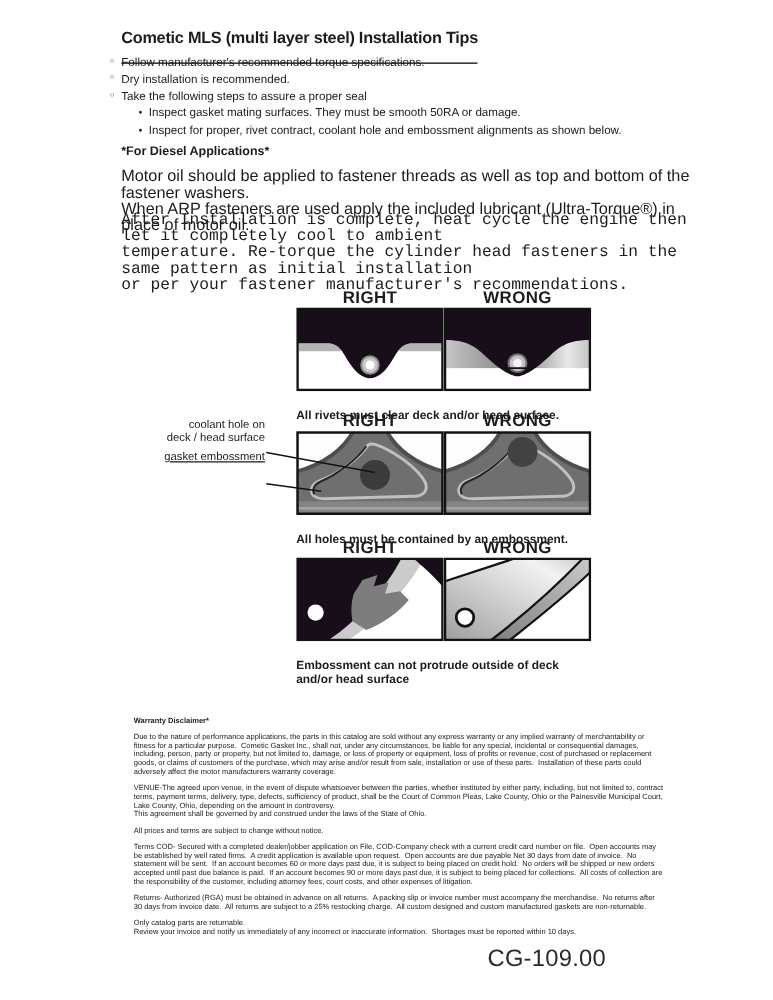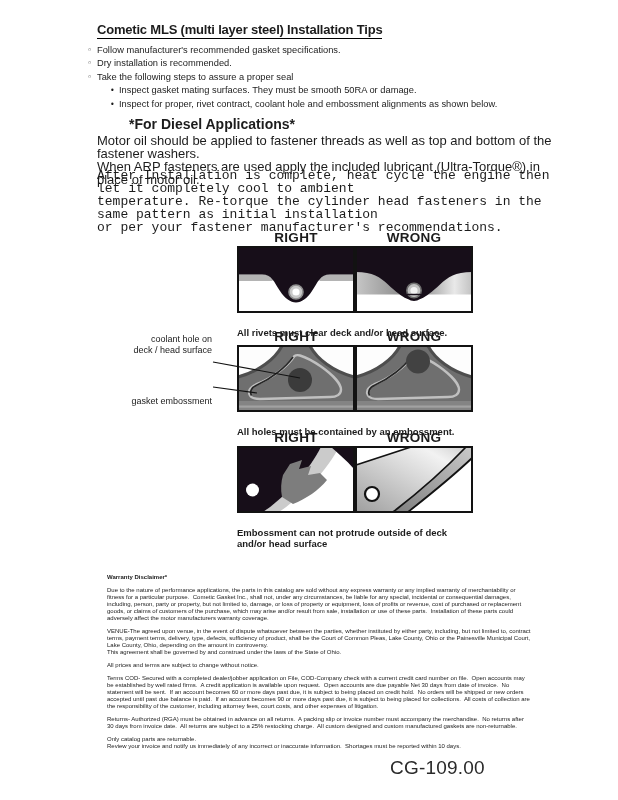--- a/index.html
+++ b/index.html
@@ -4,52 +4,52 @@
 <style>
   html,body{margin:0;padding:0;background:#e8e8e8;}
   #page{
     position:relative;width:618px;height:800px;background:#ffffff;
     font-family:"Liberation Sans","DejaVu Sans",sans-serif;color:#1c1c1c;
     overflow:hidden;margin:0 auto;
   }
   .abs{position:absolute;}
   .title{
     left:97px;top:22px;font-size:13px;font-weight:700;letter-spacing:-0.2px;
-    border-bottom:1.5px solid #000;padding-bottom:1px;display:inline-block;
+    border-bottom:1.5px solid #000;padding-bottom:13px;display:inline-block;
   }
   .bullets{left:87px;top:44px;font-size:9.3px;width:470px;}
   .bullet{display:flex;align-items:flex-start;line-height:13.4px;}
   .bullet .bm{
     width:10px;flex:0 0 10px;font-family:"DejaVu Sans",sans-serif;
     font-size:9px;line-height:13.4px;
   }
   .bullet.sub{margin-left:23px;}
   .bullet.sub .bm{font-size:8px;width:9px;flex:0 0 9px;}
-  .diesel-h{left:97px;top:116px;font-size:14px;font-weight:700;margin-left:32px;}
+  .diesel-h{left:97px;top:116px;font-size:10px;font-weight:700;}
   .para{left:97px;font-size:13px;line-height:13px;white-space:pre-wrap;width:460px;}
   .p1{top:134px;}
   .p2{top:169px;font-family:Liberation Mono, monospace;}
   .p3{top:215px;}
   .diag-row{left:237px;display:flex;gap:0;flex-wrap:wrap;width:250px;}
   .r1{top:231px;} .r2{top:330px;} .r3{top:431px;}
   .diag-col{width:118px;}
   .diag-label{
     text-align:center;font-size:13.5px;font-weight:700;letter-spacing:0.3px;
     height:14px;line-height:14px;margin-bottom:1px;
   }
   .diag-box{display:block;width:118px;height:67px;}
   .diag-caption{
     font-size:9.5px;font-weight:700;margin-top:14px;white-space:pre-wrap;width:250px;
   }
   .anno{
     font-size:9px;line-height:10.5px;text-align:right;width:102px;left:110px;
     white-space:pre-wrap;
   }
   .anno1{top:334px;}
-  .anno2{top:396px;}
+  .anno2{top:360px;text-decoration:underline;}
   .anno-lines{left:212px;top:343px;}
   .legal{left:107px;top:574px;width:424px;font-size:6px;line-height:7px;color:#222;}
   .legal .lh{font-weight:700;margin-bottom:6px;}
   .legal p{margin:0 0 6px 0;white-space:pre-wrap;}
   .cg{left:390px;top:757px;font-size:19px;letter-spacing:0.2px;color:#2a2a2a;}
 </style>
 </head>
 <body>
 
 <div id="page">
@@ -74,21 +74,21 @@
         <stop offset="1" stop-color="#c9c9c9"></stop>
       </linearGradient>
     </defs>
   </svg>
 
   <div class="abs title">Cometic MLS (multi layer steel) Installation Tips</div>
 
   <div class="abs bullets">
     <div class="bullet">
       <span class="bm">◦</span>
-      <span>Follow manufacturer's recommended gasket specifications.</span>
+      <span>Follow manufacturer's recommended torque specifications.</span>
     </div>
     <div class="bullet">
       <span class="bm">◦</span>
       <span>Dry installation is recommended.</span>
     </div>
     <div class="bullet">
       <span class="bm">◦</span>
       <span>Take the following steps to assure a proper seal</span>
     </div>
     <div class="bullet sub">

